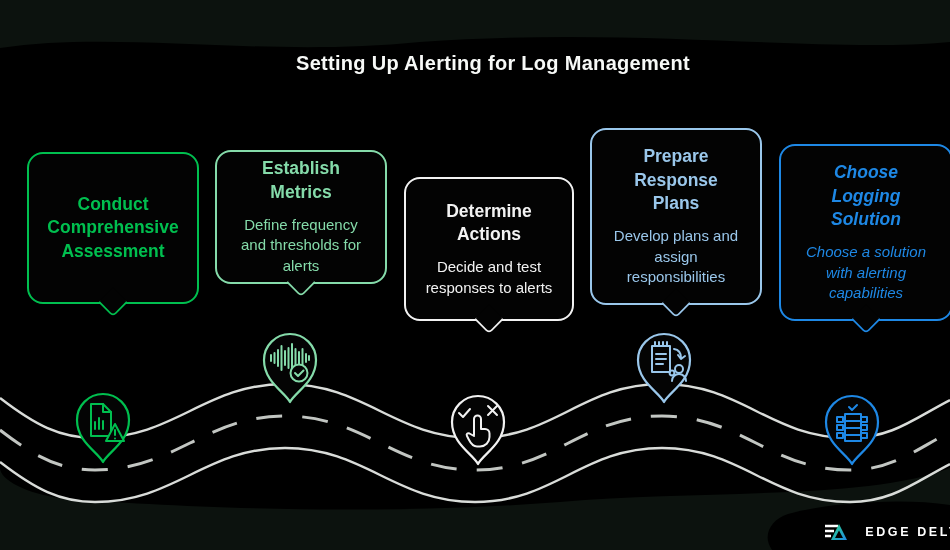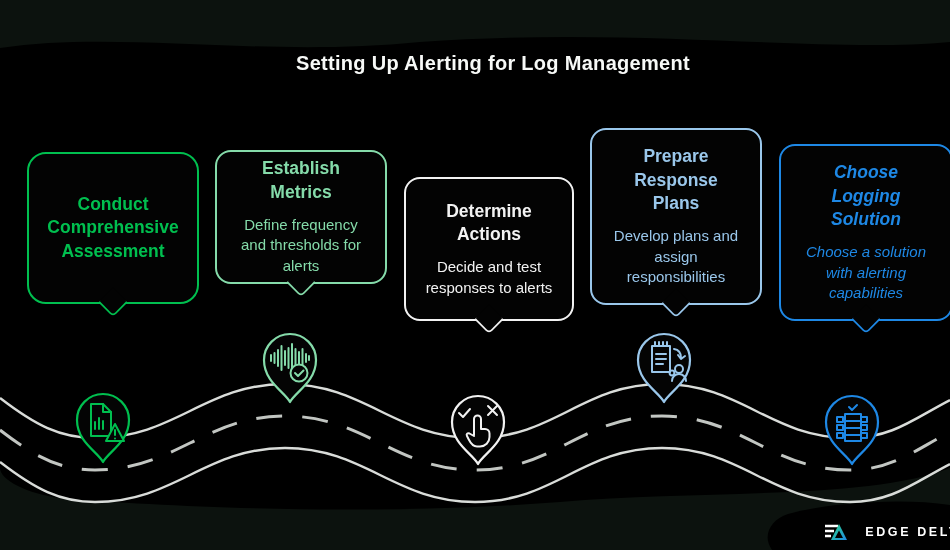--- a/index.html
+++ b/index.html
@@ -44,21 +44,21 @@
   </svg>
 
   <svg class="layer" width="950" height="550" style="z-index:1" aria-hidden="true">
     <path d="M0,398 C35,425 60,438 95,438 C175,438 205,384 285,384 C365,384 395,438 475,438 C555,438 582,384 662,384 C742,384 770,438 850,438 C892,438 915,418 950,400" fill="none" stroke="#D9DCD9" stroke-width="2.5"></path>
     <path d="M0,430 C35,457 60,470 95,470 C175,470 205,416 285,416 C365,416 395,470 475,470 C555,470 582,416 662,416 C742,416 770,470 850,470 C892,470 915,450 950,432" fill="none" stroke="#C2C6C2" stroke-width="3" stroke-dasharray="26 20"></path>
     <path d="M0,462 C35,489 60,502 95,502 C175,502 205,448 285,448 C365,448 395,502 475,502 C555,502 582,448 662,448 C742,448 770,502 850,502 C892,502 915,482 950,464" fill="none" stroke="#D9DCD9" stroke-width="2.5"></path>
   </svg>
 
   <div class="main-title">Setting Up Alerting for Log Management</div>
 
-  <div class="bubble" style="left: 15px; top: 152px; width: 172px; height: 152px; border-radius: 19px; --c: #00BF4F;">
+  <div class="bubble" style="left: 15px; top: 152px; width: 172px; height: 152px; --c: #00BF4F;">
     <div class="bubble-title">Conduct
 Comprehensive
 Assessment</div>
   </div>
   <div class="bubble" style="left: 203px; top: 150px; width: 172px; height: 134px; --c: #85DBAA;">
     <div class="bubble-title">Establish
 Metrics</div>
     <div class="bubble-desc">Define frequency
 and thresholds for
 alerts</div>

